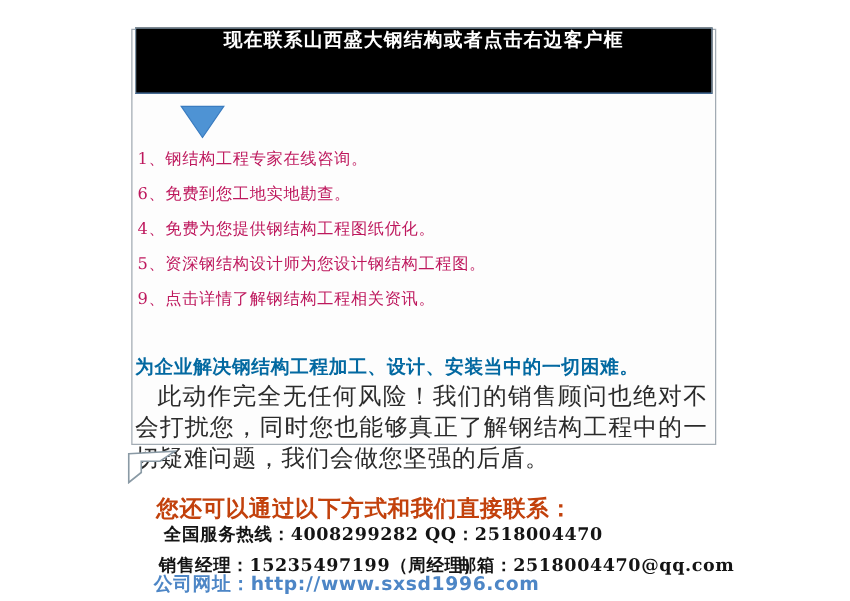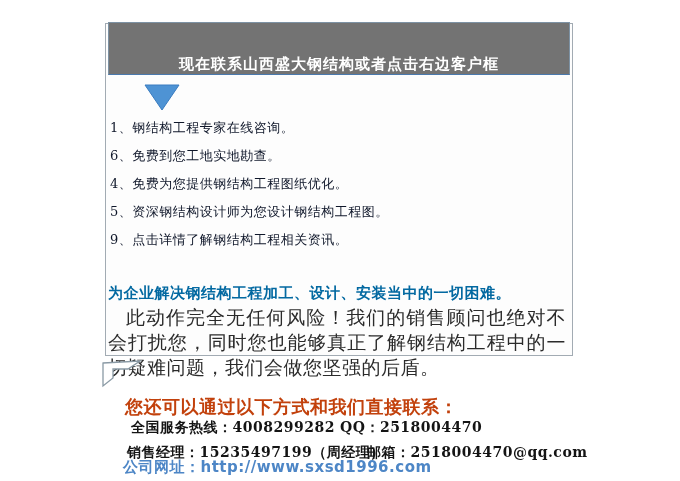--- a/index.html
+++ b/index.html
@@ -10,33 +10,33 @@
 
   
   .content-box {
     position:absolute; left:105px; top:23px; width:468px; height:333px;
     border:1px solid #a2abb3; background:#fdfdfd;
   }
 
   
   .header-bar {
     position:absolute; left:108px; top:22px; width:462px; height:53px;
-    background:#737373; border:1px solid #7d92a4; border-bottom-color:#4a79ad;
-    display:flex; align-items:flex-end; justify-content:center;
+    background:#000000; border:1px solid #7d92a4; border-bottom-color:#4a79ad;
+    display:flex; align-items:flex-start; justify-content:center;
   }
   .header-bar .title {
     color:#ffffff; font-weight:bold; font-size:15px; letter-spacing:1px;
   }
 
   
   .down-triangle { position:absolute; left:144px; top:84px; width:36px; height:27px; }
 
   
   .steps { position:absolute; left:110px; top:114px; width:450px; list-style:none; }
-  .steps li { line-height:28px; font-size:13px; color:#0f172a; letter-spacing:0.5px; }
+  .steps li { line-height:28px; font-size:13px; color:#be185d; letter-spacing:0.5px; }
 
   
   .summary { position:absolute; left:108px; top:281px; width:458px; }
   .summary .bold-line { font-size:15px; font-weight:bold; color:#0369a1; line-height:24px; letter-spacing:0.5px; }
   .summary .paragraph { font-size:19px; color:#2b2b2b; line-height:25px; text-indent:18px; text-align:justify; letter-spacing:0.5px; }
 
   
   .corner-flag { position:absolute; left:101px; top:359px; width:42px; height:30px; }
 
   

